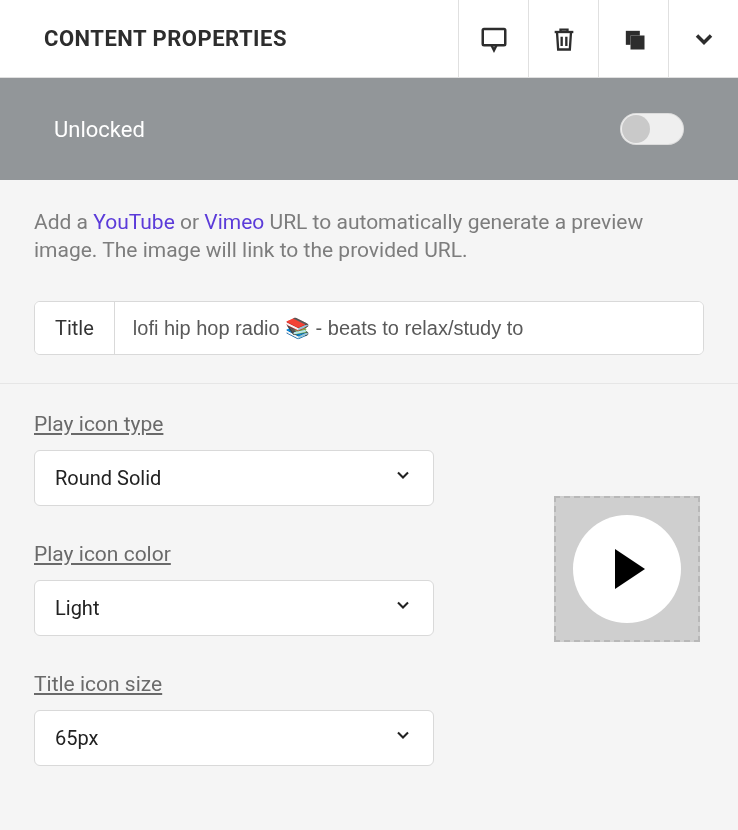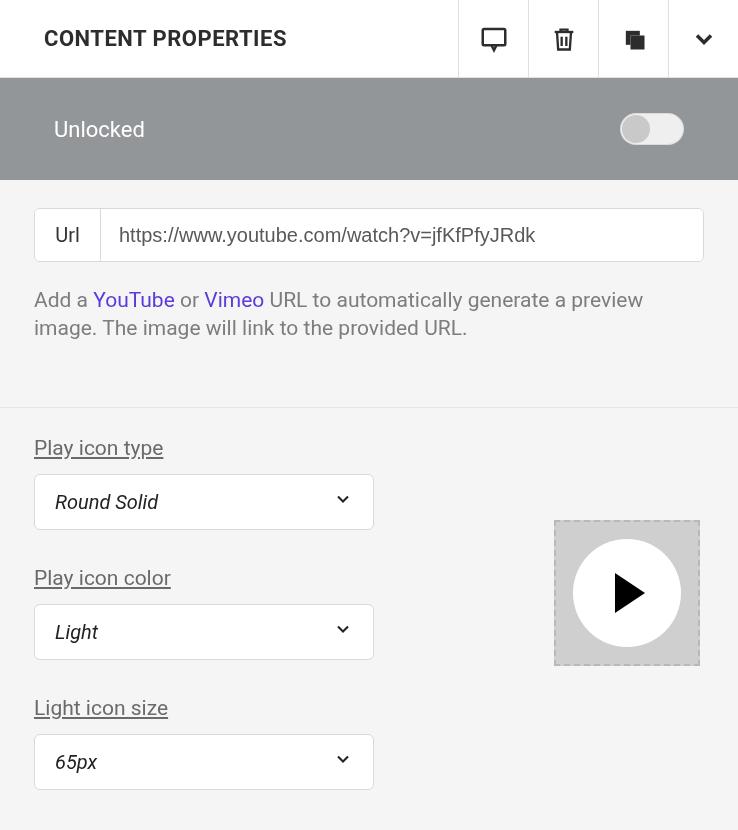--- a/index.html
+++ b/index.html
@@ -132,33 +132,32 @@
   }
   .ctrl-label {
     font-size: 21px;
     color: #6a6a6a;
     margin: 0 0 14px 0;
     text-decoration: underline;
   }
   .ctrl-label:not(:first-child) { margin-top: 36px; }
 
   .select {
-    width: 340px;
+    width: 400px;
     height: 56px;
     border: 1px solid #d9d9d9;
     border-radius: 6px;
     background: #fff;
     display: flex;
     align-items: center;
     justify-content: space-between;
     padding: 0 20px;
     font-size: 20px;
     color: #222;
     cursor: pointer;
-    font-style: italic;
   }
   .chev {
     width: 20px;
     height: 20px;
   }
 
   .preview-wrap {
     width: 150px;
     margin-left: auto;
     margin-top: 84px;
@@ -233,29 +232,29 @@
 
 <div class="lockbar">
   <span>Unlocked</span>
   <div class="toggle">
     <div class="toggle-knob"></div>
   </div>
 </div>
 
 <div class="section">
 
-  <div class="field-row">
-    <div class="field-addon">Url</div>
-    <input class="field-input" type="text" value="https://www.youtube.com/watch?v=jfKfPfyJRdk" style="">
-  </div>
 
   <div class="helper">
     <span>Add a </span><a href="#">YouTube</a><span> or </span><a href="#">Vimeo</a><span> URL to automatically generate a preview image. The image will link to the provided URL.</span>
   </div>
 
+  <div class="field-row">
+    <div class="field-addon">Title</div>
+    <input class="field-input" type="text" value="lofi hip hop radio 📚 - beats to relax/study to" style="">
+  </div>
 
 </div>
 
 <div class="play-section">
 
   <div class="play-controls">
 
     <div class="ctrl-label">Play icon type</div>
     <div class="select">
       <span>Round Solid</span>
@@ -269,21 +268,21 @@
     <div class="ctrl-label">Play icon color</div>
     <div class="select">
       <span>Light</span>
       <span>
         <svg class="chev" viewBox="0 0 24 24" fill="none" stroke="currentColor" stroke-width="2.5">
             <path d="M6 9 l6 6 l6 -6"></path>
           </svg>
       </span>
     </div>
 
-    <div class="ctrl-label">Light icon size</div>
+    <div class="ctrl-label">Title icon size</div>
     <div class="select">
       <span>65px</span>
       <span>
         <svg class="chev" viewBox="0 0 24 24" fill="none" stroke="currentColor" stroke-width="2.5">
             <path d="M6 9 l6 6 l6 -6"></path>
           </svg>
       </span>
     </div>
 
   </div>

